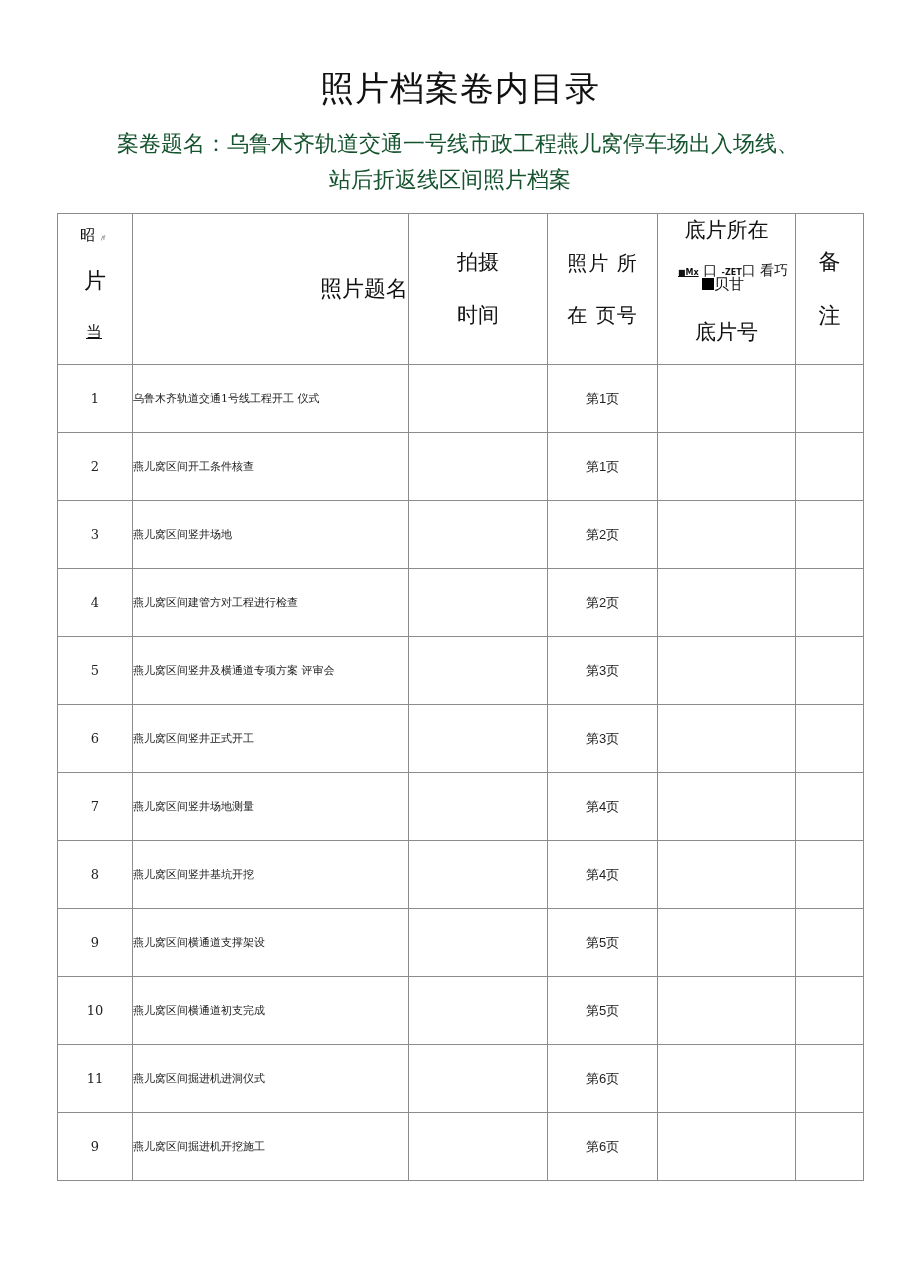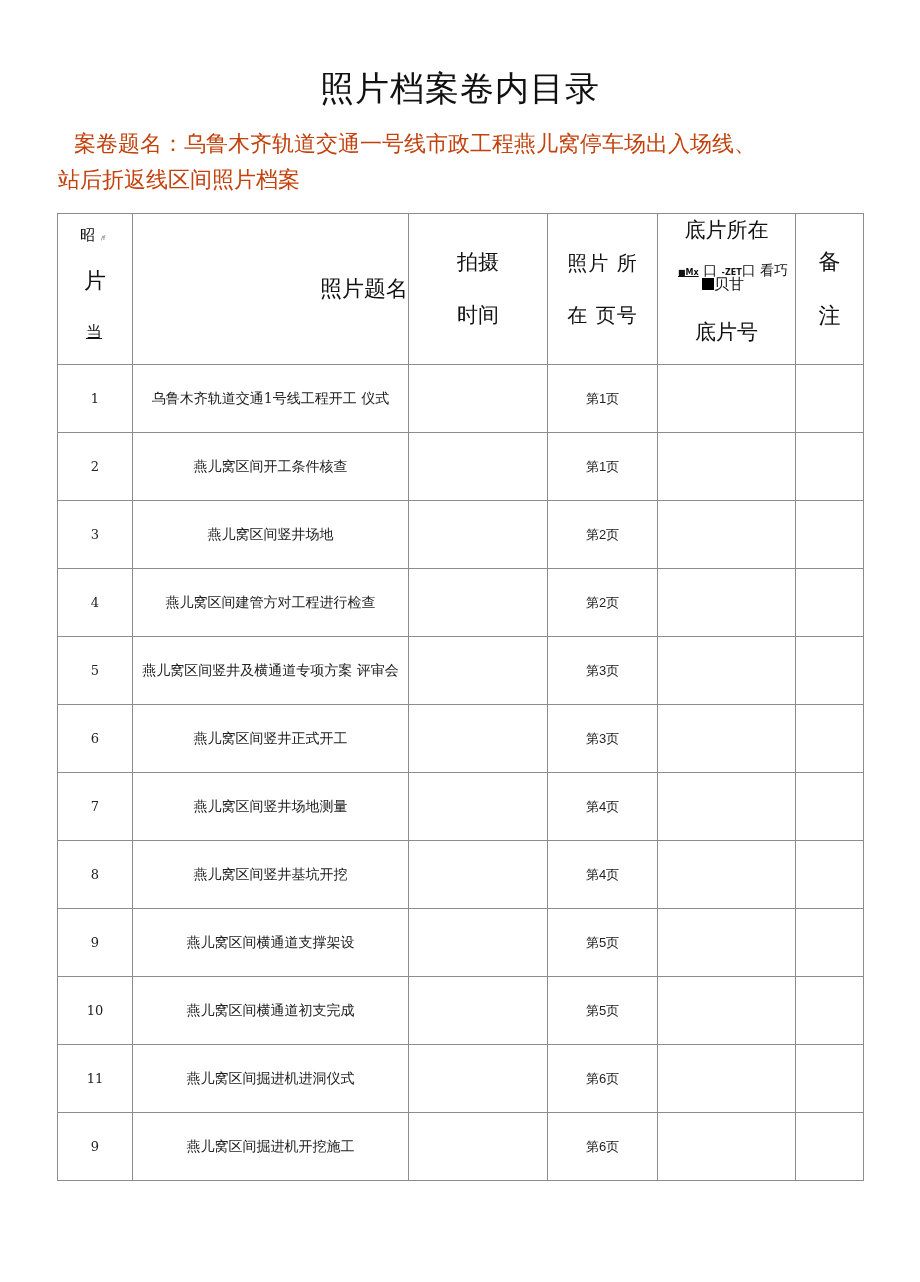--- a/index.html
+++ b/index.html
@@ -2,22 +2,22 @@
 <html><head>
 <meta charset="utf-8">
 <style>
   html, body { margin: 0; padding: 0; background: #ffffff; }
   body { width: 920px; height: 1282px; position: relative; overflow: hidden; color: #111; }
   .page-title {
     position: absolute; left: 0; top: 66px; width: 920px; text-align: center;
     font-family: Liberation Serif, serif; font-size: 34px; letter-spacing: 1px; color: #111;
   }
   .subtitle {
-    position: absolute; left: 58px; top: 126px; width: 800px;
-    font-family: "DejaVu Sans", sans-serif; font-size: 22px; line-height: 36px; color: #c2410c;
+    position: absolute; left: 50px; top: 126px; width: 800px;
+    font-family: "DejaVu Sans", sans-serif; font-size: 22px; line-height: 36px; color: #14532d; text-align: center;
   }
   .subtitle .line1 { padding-left: 16px; display: block; white-space: nowrap; }
   .subtitle .line2 { display: block; white-space: nowrap; }
   table.catalog {
     position: absolute; left: 57px; top: 213px; border-collapse: collapse; table-layout: fixed;
   }
   table.catalog td, table.catalog th {
     border: 1px solid #8c8c8c; padding: 0; vertical-align: middle;
   }
   th { font-weight: normal; font-family: "DejaVu Sans", sans-serif; color: #111; }
@@ -34,21 +34,21 @@
   .h-neg { font-size: 21px; text-align: center; position: relative; }
   .h-neg .n1 { position: absolute; top: 2px; left: 0; width: 100%; }
   .h-neg .n2 { position: absolute; top: 48px; left: 20px; width: 130px; font-size: 14px; white-space: nowrap; text-align: left; }
   .h-neg .n2 .tiny { font-size: 8px; font-weight: bold; text-decoration: underline; }
   .h-neg .n2 .tiny2 { font-size: 8px; font-weight: bold; }
   .h-neg .n3 { position: absolute; top: 61px; left: 44px; font-size: 15px; white-space: nowrap; }
   .h-neg .n3 .sq { display: inline-block; width: 12px; height: 12px; background: #000; vertical-align: -1px; }
   .h-neg .n4 { position: absolute; top: 104px; left: 0; width: 100%; }
   .h-note { font-size: 22px; text-align: center; line-height: 54px; }
   td.num { text-align: center; font-family: "DejaVu Serif", serif; font-size: 13px; color: #222; }
-  td.title { font-family: "DejaVu Serif", serif; font-size: 14px; color: #222; padding: 0 6px 0 8px; line-height: 25px; text-align: center; }
+  td.title { font-family: "DejaVu Serif", serif; font-size: 11px; color: #222; padding: 0 6px 0 8px; line-height: 25px; text-align: left; }
   td.page { text-align: center; font-family: Liberation Sans, sans-serif; font-size: 13px; color: #222; }
 </style>
 </head>
 <body>
 
 <div class="page-title">照片档案卷内目录</div>
 
 <div class="subtitle">
   <span class="line1">案卷题名：乌鲁木齐轨道交通一号线市政工程燕儿窝停车场出入场线、</span>
   <span class="line2">站后折返线区间照片档案</span>

